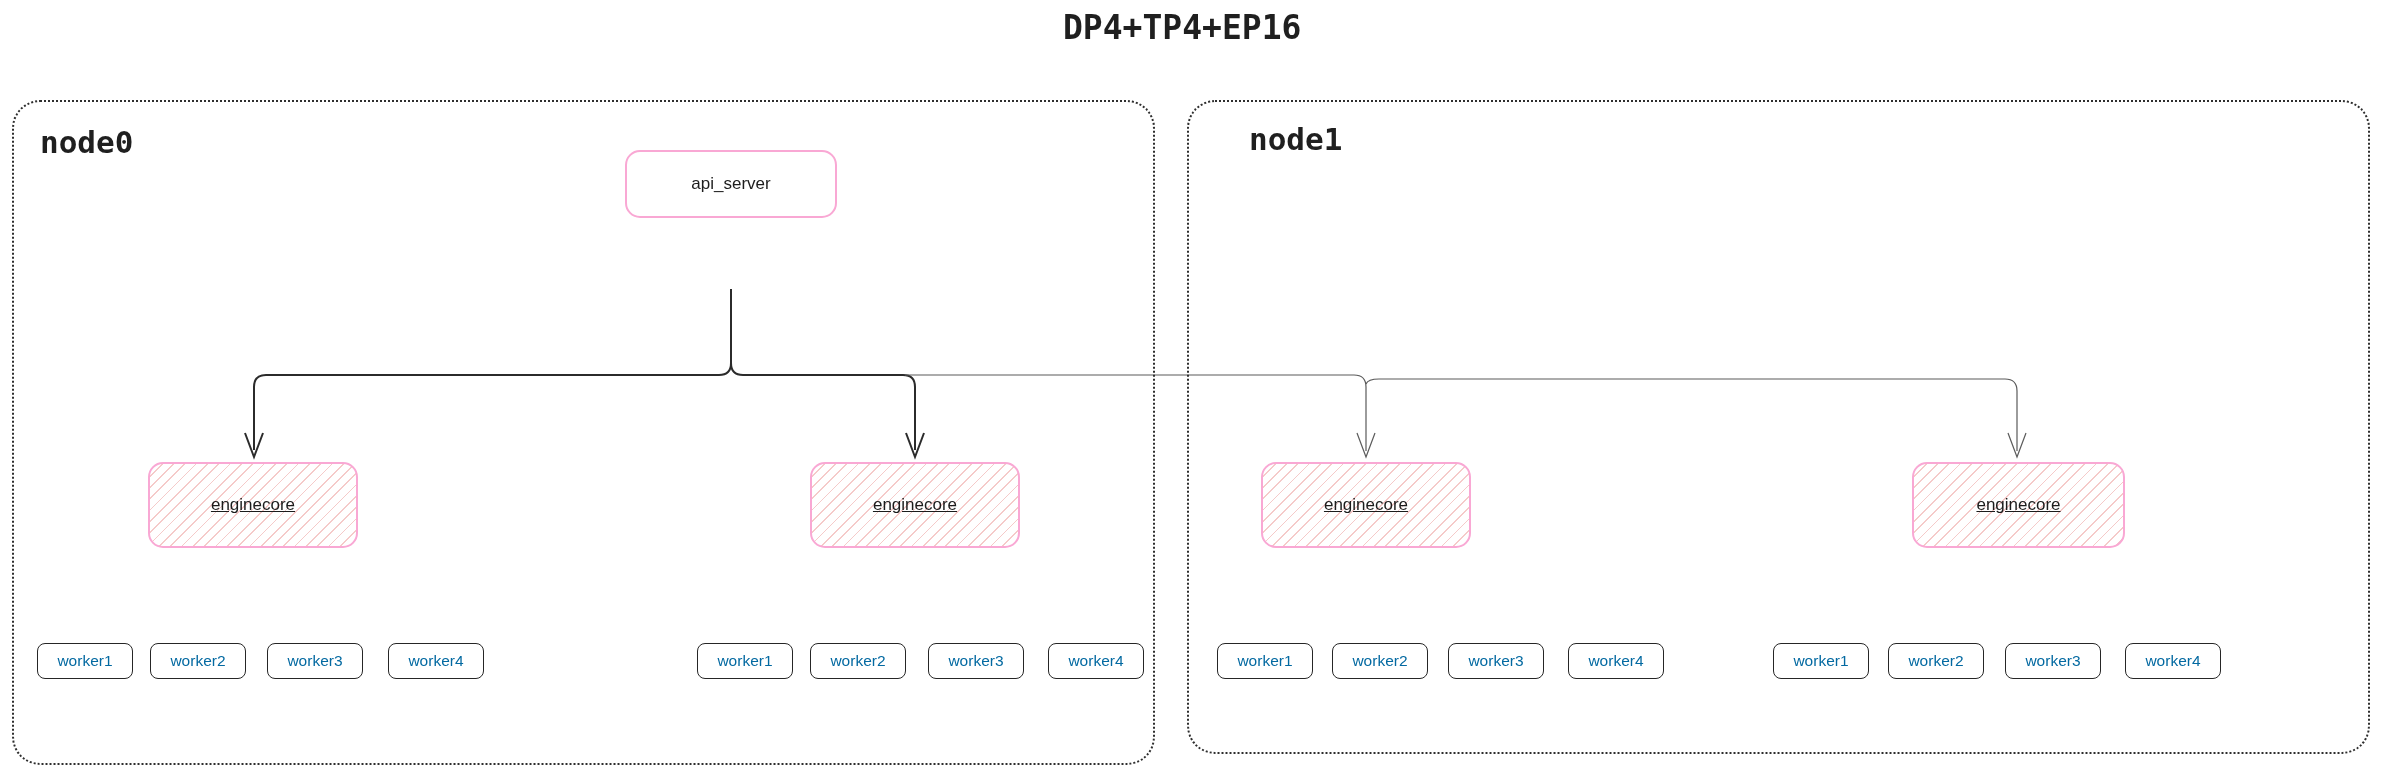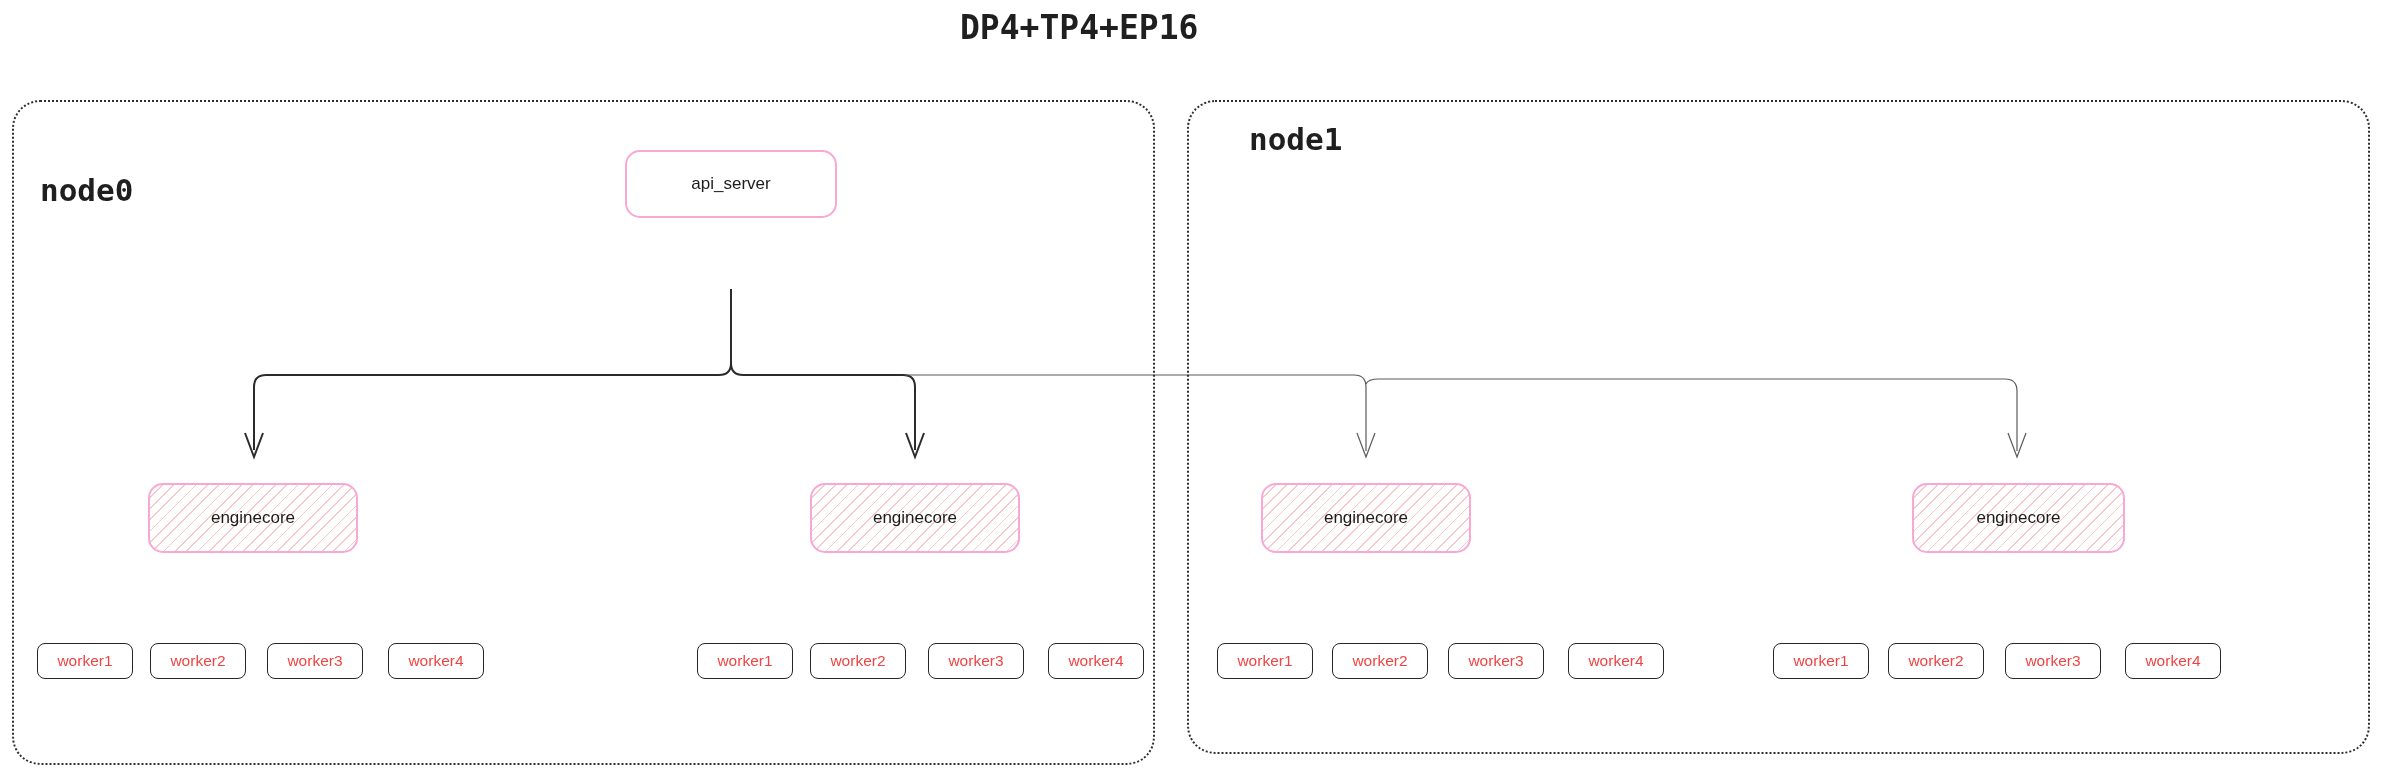--- a/index.html
+++ b/index.html
@@ -8,21 +8,21 @@
     position: relative;
     width: 2383px;
     height: 773px;
     background: #ffffff;
     font-family: "Liberation Sans", "DejaVu Sans", sans-serif;
     color: #1c1c1c;
     overflow: hidden;
   }
   .diagram-title {
     position: absolute;
-    left: 960px;
+    left: 1063px;
     top: 8px;
     font-family: "DejaVu Sans Mono", monospace;
     font-size: 33px;
     font-weight: 600;
     color: #1f1f1f;
     white-space: nowrap;
   }
   .node-container {
     position: absolute;
     border: 2.5px dotted #2e2e2e;
@@ -32,63 +32,64 @@
   .node0 { left: 12px; top: 100px; width: 1143px; height: 665px; }
   .node1 { left: 1187px; top: 100px; width: 1183px; height: 654px; }
   .node-label {
     position: absolute;
     font-family: "DejaVu Sans Mono", monospace;
     font-size: 31px;
     font-weight: 600;
     color: #1f1f1f;
     white-space: nowrap;
   }
-  .node0-label { left: 40px; top: 124px; margin-top: 48px; }
+  .node0-label { left: 40px; top: 124px; }
   .node1-label { left: 1213px; top: 121px; margin-left: 36px; }
   .box {
     position: absolute;
     border: 2px solid #f9a8d4;
     background: #ffffff;
     display: flex;
     align-items: center;
     justify-content: center;
     font-size: 17px;
     color: #1c1c1c;
     white-space: nowrap;
   }
   .big-box { border-radius: 15px; width: 212px; height: 68px; }
   .api-server   { left: 625px; top: 150px; }
   .async-llm    { left: 625px; top: 218px; height: 71px;
     background-image: repeating-linear-gradient(135deg,
       rgba(121,210,140,0.55) 0px, rgba(121,210,140,0.55) 1.3px,
       transparent 1.3px, transparent 8px);
   }
   .enginecore {
-    border-radius: 15px; width: 210px; height: 70px; top: 483px;
+    border-radius: 15px; width: 210px; height: 86px; top: 462px;
     background-image: repeating-linear-gradient(135deg,
       rgba(235,150,148,0.5) 0px, rgba(235,150,148,0.5) 1.2px,
       transparent 1.2px, transparent 8px);
+    text-decoration: underline;
   }
   .ec1 { left: 148px; }
   .ec2 { left: 810px; }
   .ec3 { left: 1261px; }
   .ec4 { left: 1912px; width: 213px; }
   .worker {
     position: absolute;
     top: 643px;
     width: 96px;
     height: 36px;
     border: 1.8px solid #262626;
     border-radius: 8px;
     background: #ffffff;
     display: flex;
     align-items: center;
     justify-content: center;
     font-size: 15.5px;
-    color: #ef4444;
+    color: #0369a1;
     white-space: nowrap;
   }
   .connector-layer {
     position: absolute;
     left: 0; top: 0;
     width: 2383px;
     height: 773px;
     pointer-events: none;
   }
 </style>

